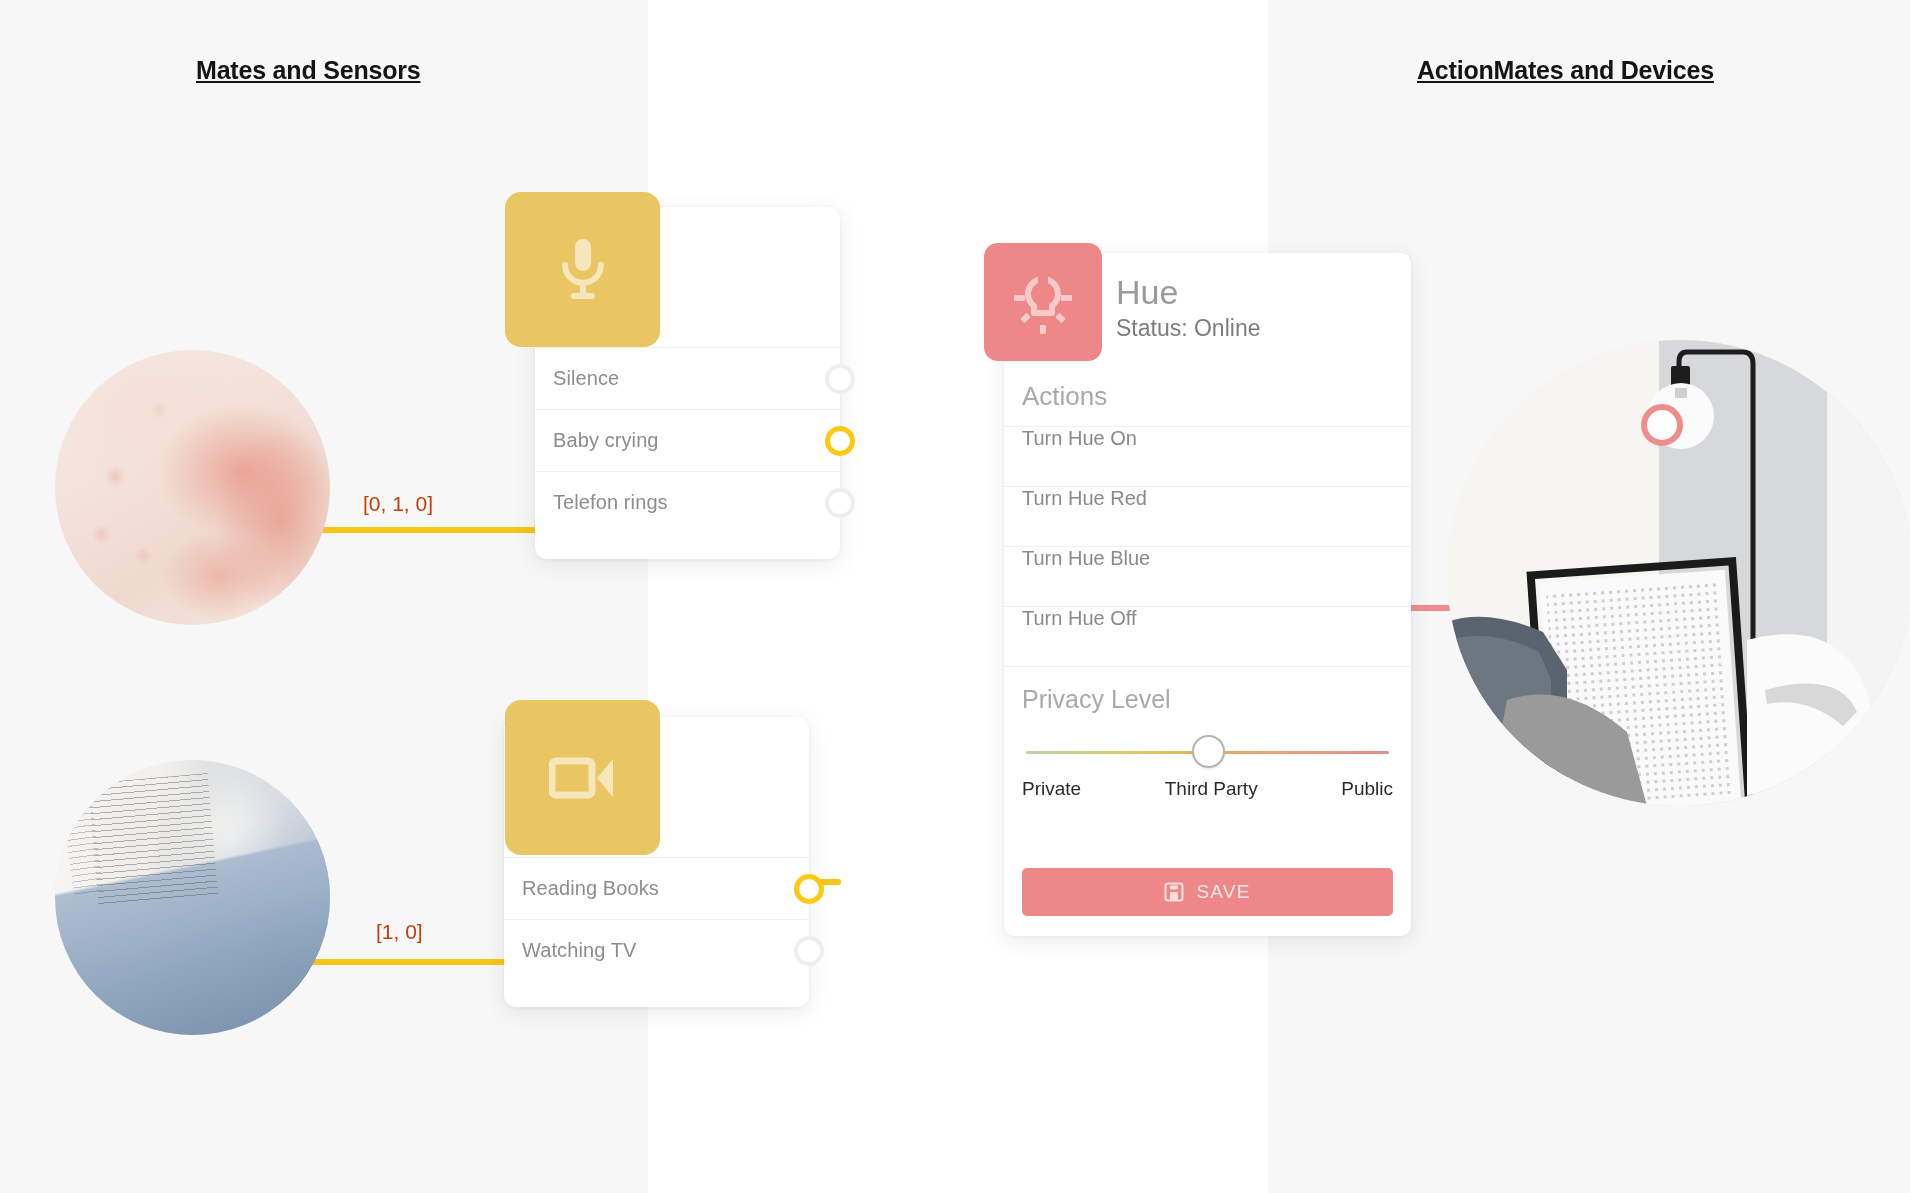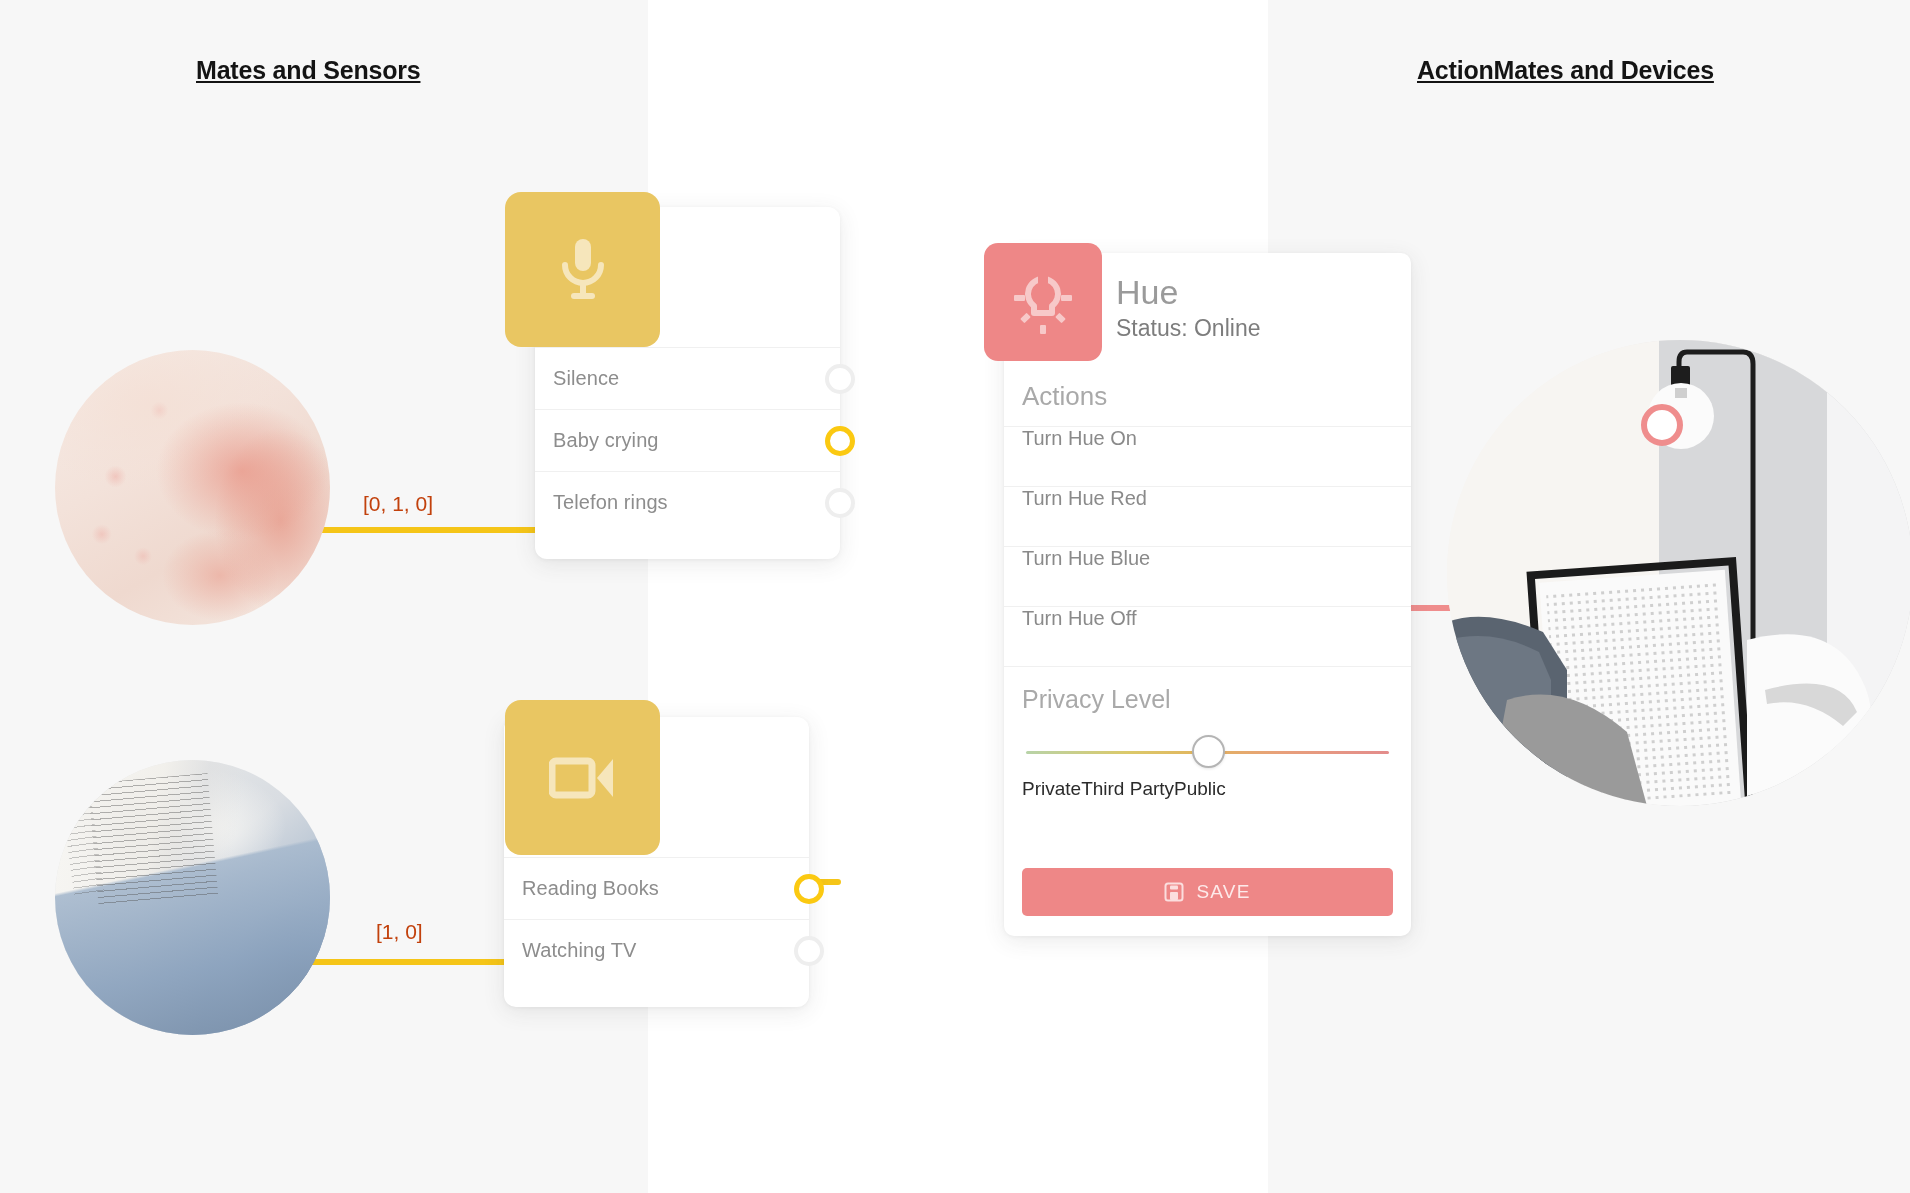--- a/index.html
+++ b/index.html
@@ -148,21 +148,21 @@
     border-radius: 2px;
     background: linear-gradient(to right, #b8d3a8 0%, #dbc96a 28%, #e2b55e 48%, #e8a07a 70%, #e38c8c 100%);
   }
   .slider-knob {
     position: absolute; left: 50%; top: 50%;
     width: 33px; height: 33px; margin-left: -16px; margin-top: -17px;
     border-radius: 50%; background: #ffffff; border: 2px solid #b4b4b4;
     box-shadow: 0 1px 3px rgba(0,0,0,.10);
   }
   .slider-labels {
-    display: flex; justify-content: flex-start;
+    display: flex; justify-content: space-between;
     font-size: 19px; color: #2b2b2b; font-weight: 300;
     margin-top: 4px;
   }
   #save-button {
     position: absolute; left: 18px; right: 18px; bottom: 20px; height: 48px;
     background: #ee8787; border: none; border-radius: 5px;
     display: flex; align-items: center; justify-content: center; gap: 12px;
     color: #fdeaea; font-size: 19px; letter-spacing: 1.2px;
     font-family: "Liberation Sans", sans-serif; cursor: pointer; margin-top: 6px;
   }

